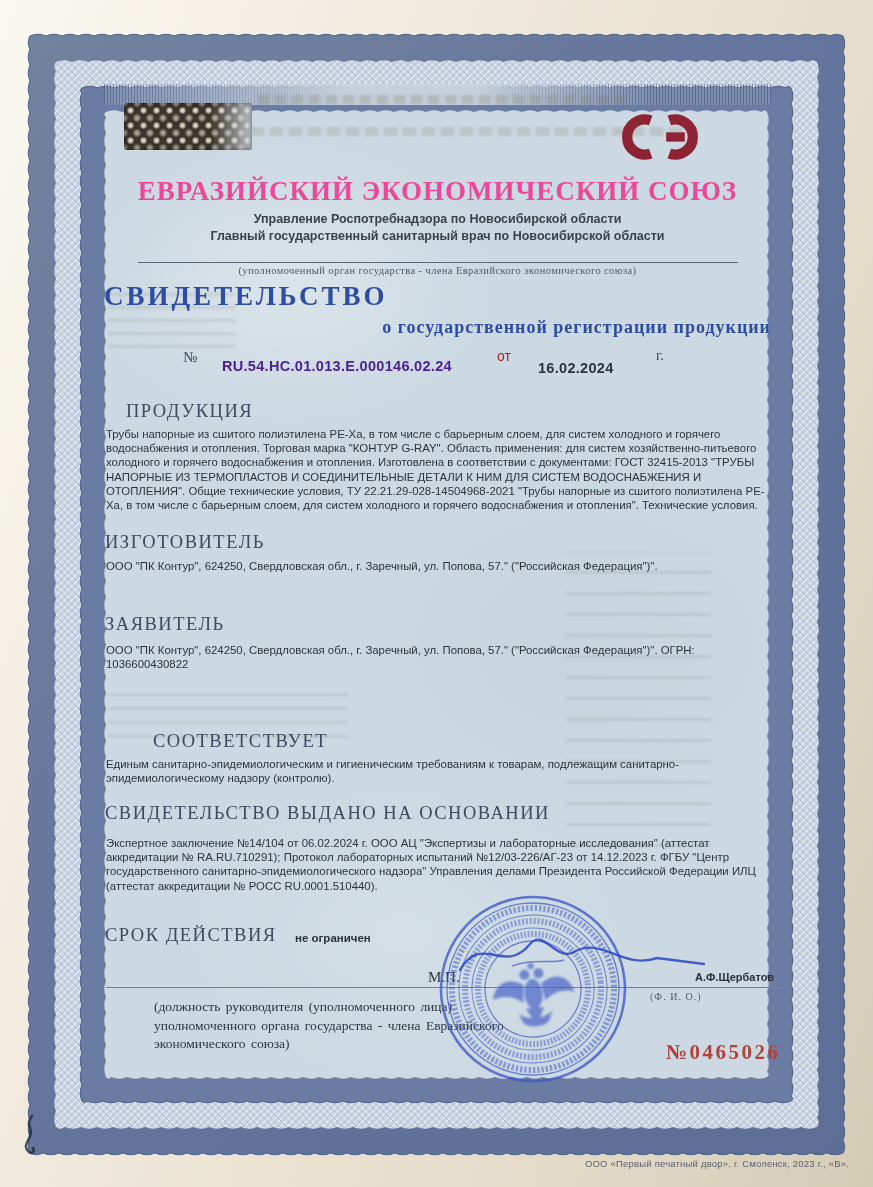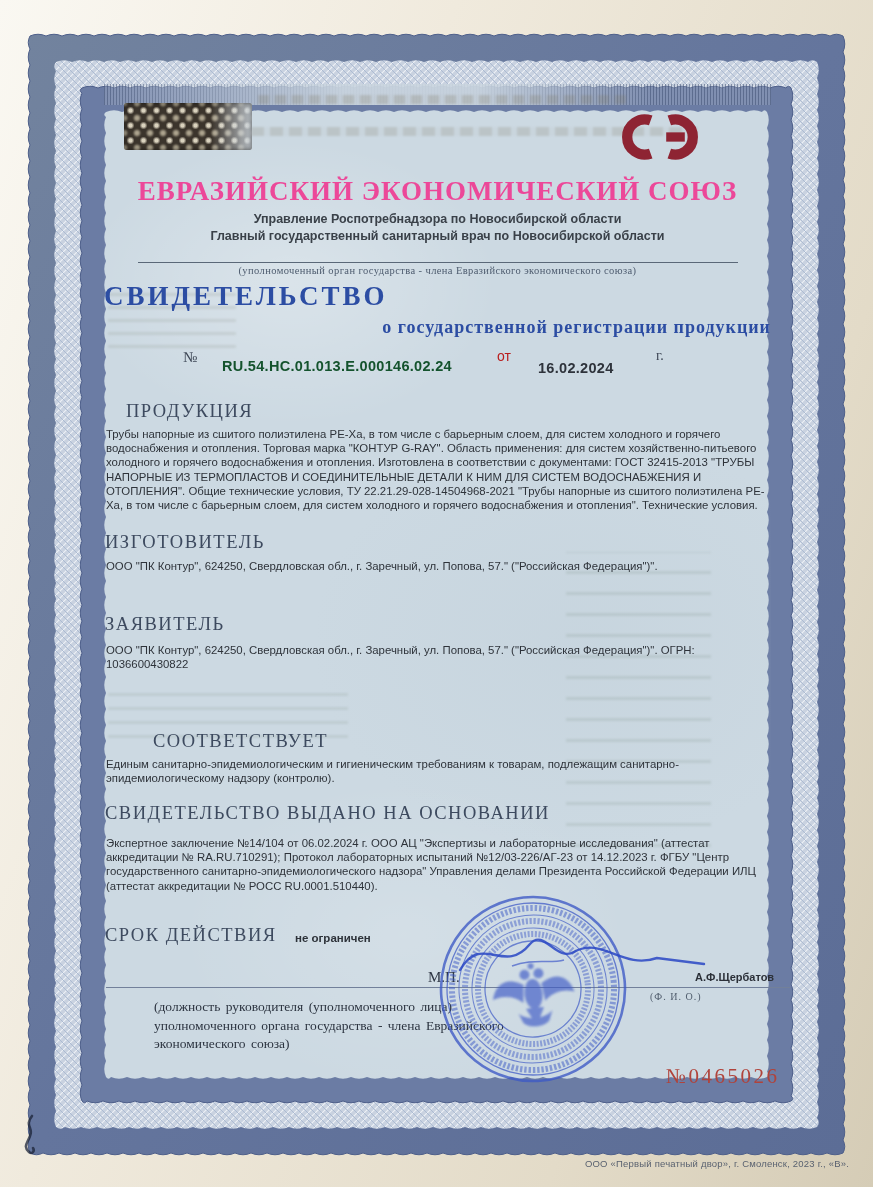--- a/index.html
+++ b/index.html
@@ -45,42 +45,42 @@
   .auth-underline{left:138px;top:262px;width:600px;border-top:1.5px solid #5a6878;}
   .auth-caption{left:104px;top:265px;width:667px;text-align:center;
     font-family:"Liberation Serif",serif;font-size:10.5px;color:#4d5b6e;letter-spacing:.4px;}
   .doc-title{left:104px;top:281px;width:667px;
     font-family:"Liberation Serif",serif;font-weight:bold;font-size:27px;
     letter-spacing:3px;color:#2c4da3;}
   .doc-subtitle{left:104px;top:317px;width:667px;text-align:right;
     font-family:"Liberation Serif",serif;font-weight:bold;font-size:18px;
     letter-spacing:1px;color:#2c4da3;}
   .no-sign{left:183px;top:349px;font-family:"Liberation Serif",serif;font-size:15px;color:#3d4655;}
-  .cert-number{left:222px;top:358px;font-size:14.5px;font-weight:bold;color:#14532d;letter-spacing:.3px;}
+  .cert-number{left:222px;top:358px;font-size:14.5px;font-weight:bold;color:#4c1d95;letter-spacing:.3px;}
   .ot-label{left:477px;top:348px;font-family:Liberation Sans, sans-serif;font-size:14px;color:#b91c1c;margin-left:20px;}
   .cert-date{left:538px;top:360px;font-size:14.5px;font-weight:bold;color:#2e333b;letter-spacing:.3px;}
   .g-label{left:656px;top:348px;font-family:"Liberation Serif",serif;font-size:14px;color:#3d4655;}
   .sec-heading{left:105px;font-family:"Liberation Serif",serif;font-size:18.5px;
     color:#3d4a5f;letter-spacing:1.5px;}
   .sec-body{left:106px;width:663px;font-size:11.4px;line-height:14.2px;color:#2e333a;}
   .h-product{top:401px;margin-left:21px;} .b-product{top:427px;}
   .h-manufacturer{top:532px;} .b-manufacturer{top:559px;}
   .h-applicant{top:614px;} .b-applicant{top:643px;}
   .h-compliance{top:731px;padding-left:48px;} .b-compliance{top:757px;}
   .h-basis{top:803px;} .b-basis{top:836px;}
   .h-validity{top:925px;text-align:right;}
   .validity-value{left:295px;top:932px;font-size:11.5px;font-weight:bold;color:#2e333a;}
   .sig-line{left:106px;top:987px;width:684px;border-top:1px solid #72809a;}
   .mp-label{left:428px;top:969px;font-family:"Liberation Serif",serif;font-size:15px;color:#2f3745;}
   .sig-name{left:695px;top:971px;font-size:11px;font-weight:bold;color:#2b3038;}
   .sig-fio{left:650px;top:991px;font-family:"Liberation Serif",serif;font-size:10px;color:#515e6e;letter-spacing:1px;}
   .sig-position{left:106px;top:998px;width:350px;font-family:"Liberation Serif",serif;
     font-size:13.5px;line-height:18.5px;color:#2c3440;word-spacing:2px;padding-left:48px;}
-  .serial{left:666px;top:1040px;font-family:"Liberation Serif",serif;font-weight:normal;
-    font-size:21px;letter-spacing:2.5px;color:#b0433b;margin-top:24px;}
+  .serial{left:666px;top:1040px;font-family:"Liberation Serif",serif;font-weight:bold;
+    font-size:21px;letter-spacing:2.5px;color:#b0433b;}
   .print-footer{right:24px;top:1158px;font-size:9.5px;color:#5a6270;letter-spacing:.2px;}
   .stamp{left:436px;top:892px;width:194px;height:194px;transform:rotate(-6deg);opacity:.92;}
   .signature-stroke{left:452px;top:918px;width:268px;height:72px;}
   .pen-mark{left:20px;top:1110px;width:34px;height:48px;}
   .ghost{position:absolute;filter:blur(1.3px);pointer-events:none;}
   .g-top1{left:258px;top:95px;width:368px;height:9px;opacity:.45;
     background:repeating-linear-gradient(90deg, rgba(125,118,96,.55) 0 11px, rgba(125,118,96,.1) 11px 17px);}
   .g-top2{left:232px;top:127px;width:465px;height:9px;opacity:.38;
     background:repeating-linear-gradient(90deg, rgba(125,118,96,.55) 0 13px, rgba(125,118,96,.1) 13px 19px);}
   .g-left-title{left:108px;top:286px;width:128px;height:62px;opacity:.3;

